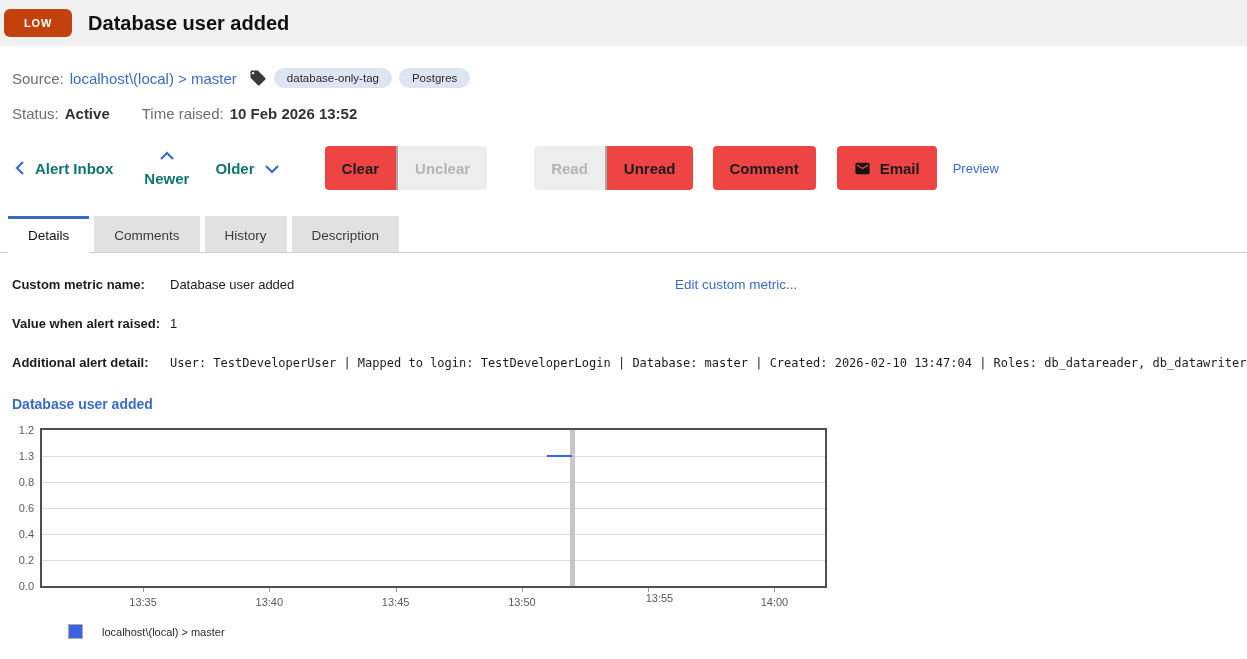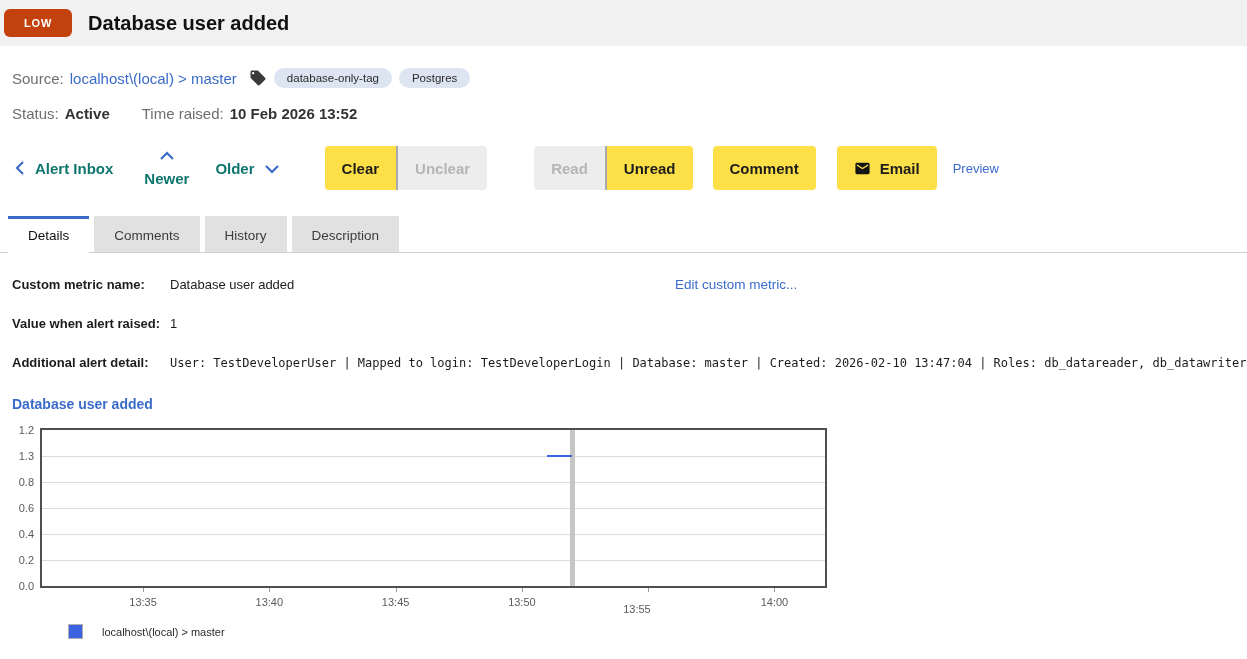--- a/index.html
+++ b/index.html
@@ -33,21 +33,21 @@
   .tr-label { margin-left:32px; }
 
   
   .toolbar { display:flex; align-items:center; margin-top:24px; padding-left:14px; height:44px; }
   .nav-link { display:flex; align-items:center; gap:9px; color:#0f766e; font-size:15px; font-weight:600; }
   .nav-newer { margin-left:31px;flex-direction:column; }
   .nav-older { margin-left:26px; }
   .btn {
     height:44px; display:flex; align-items:center; gap:9px;
     font-family:inherit; font-size:15px; font-weight:600; color:#1c1c1c;
-    background:#fde047; border:none; border-radius:4px; padding:0 17px; cursor:pointer; white-space:nowrap;
+    background:#ef4444; border:none; border-radius:4px; padding:0 17px; cursor:pointer; white-space:nowrap;
   }
   .btn.disabled { background:#ededed; color:#b5b5b5; cursor:default; }
   .btn-group { display:flex; border-radius:4px; overflow:hidden; }
   .btn-group .btn { border-radius:0; }
   .btn-group .btn + .btn { border-left:2px solid #a8a8a8; }
   .group-clear { margin-left:45px; }
   .group-read { margin-left:47px; }
   .btn-comment { margin-left:20px; }
   .btn-email { margin-left:21px; }
   .preview-link { margin-left:16px; font-size:13px; }
@@ -216,21 +216,21 @@
   <div class="x-axis">
       <div class="xtick" style="position: absolute; left: 103.032px; top: 0px; width: 1px; height: 4px; background: rgb(154, 154, 154);"></div>
       <div class="xtick-label" style="position: absolute; left: 78.0323px; top: 8px; width: 50px; text-align: center;">13:35</div>
       <div class="xtick" style="position: absolute; left: 229.323px; top: 0px; width: 1px; height: 4px; background: rgb(154, 154, 154);"></div>
       <div class="xtick-label" style="position: absolute; left: 204.323px; top: 8px; width: 50px; text-align: center;">13:40</div>
       <div class="xtick" style="position: absolute; left: 355.613px; top: 0px; width: 1px; height: 4px; background: rgb(154, 154, 154);"></div>
       <div class="xtick-label" style="position: absolute; left: 330.613px; top: 8px; width: 50px; text-align: center;">13:45</div>
       <div class="xtick" style="position: absolute; left: 481.903px; top: 0px; width: 1px; height: 4px; background: rgb(154, 154, 154);"></div>
       <div class="xtick-label" style="position: absolute; left: 456.903px; top: 8px; width: 50px; text-align: center;">13:50</div>
       <div class="xtick" style="position: absolute; left: 608.194px; top: 0px; width: 1px; height: 4px; background: rgb(154, 154, 154);"></div>
-      <div class="xtick-label" style="position: absolute; left: 583.194px; top: 15px; width: 50px; text-align: left;">13:55</div>
+      <div class="xtick-label" style="position: absolute; left: 583.194px; top: 4px; width: 50px; text-align: right;">13:55</div>
       <div class="xtick" style="position: absolute; left: 734.484px; top: 0px; width: 1px; height: 4px; background: rgb(154, 154, 154);"></div>
       <div class="xtick-label" style="position: absolute; left: 709.484px; top: 8px; width: 50px; text-align: center;">14:00</div>
     </div>
 <div class="ytick-label" style="position: absolute; left: -36px; width: 30px; top: 152px; text-align: right;">0.0</div>
     <div class="ytick-label" style="position: absolute; left: -36px; width: 30px; top: 126px; text-align: right;">0.2</div>
     <div class="ytick-label" style="position: absolute; left: -36px; width: 30px; top: 100px; text-align: right;">0.4</div>
     <div class="ytick-label" style="position: absolute; left: -36px; width: 30px; top: 74px; text-align: right;">0.6</div>
     <div class="ytick-label" style="position: absolute; left: -36px; width: 30px; top: 48px; text-align: right;">0.8</div>
     <div class="ytick-label" style="position: absolute; left: -36px; width: 30px; top: 22px; text-align: right;">1.3</div>
     <div class="ytick-label" style="position: absolute; left: -36px; width: 30px; top: -4px; text-align: right;">1.2</div>

